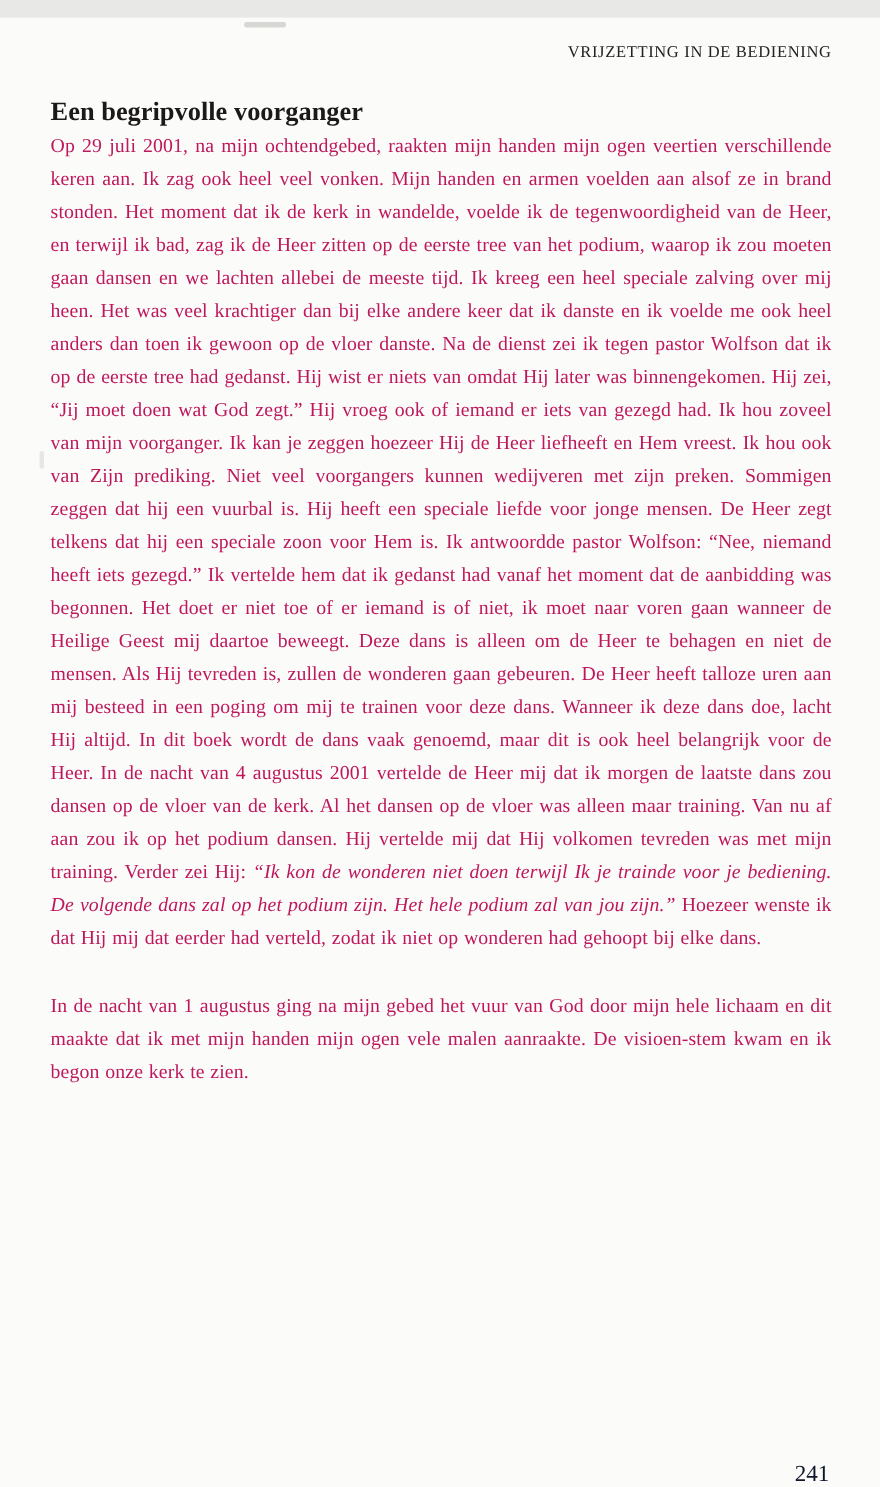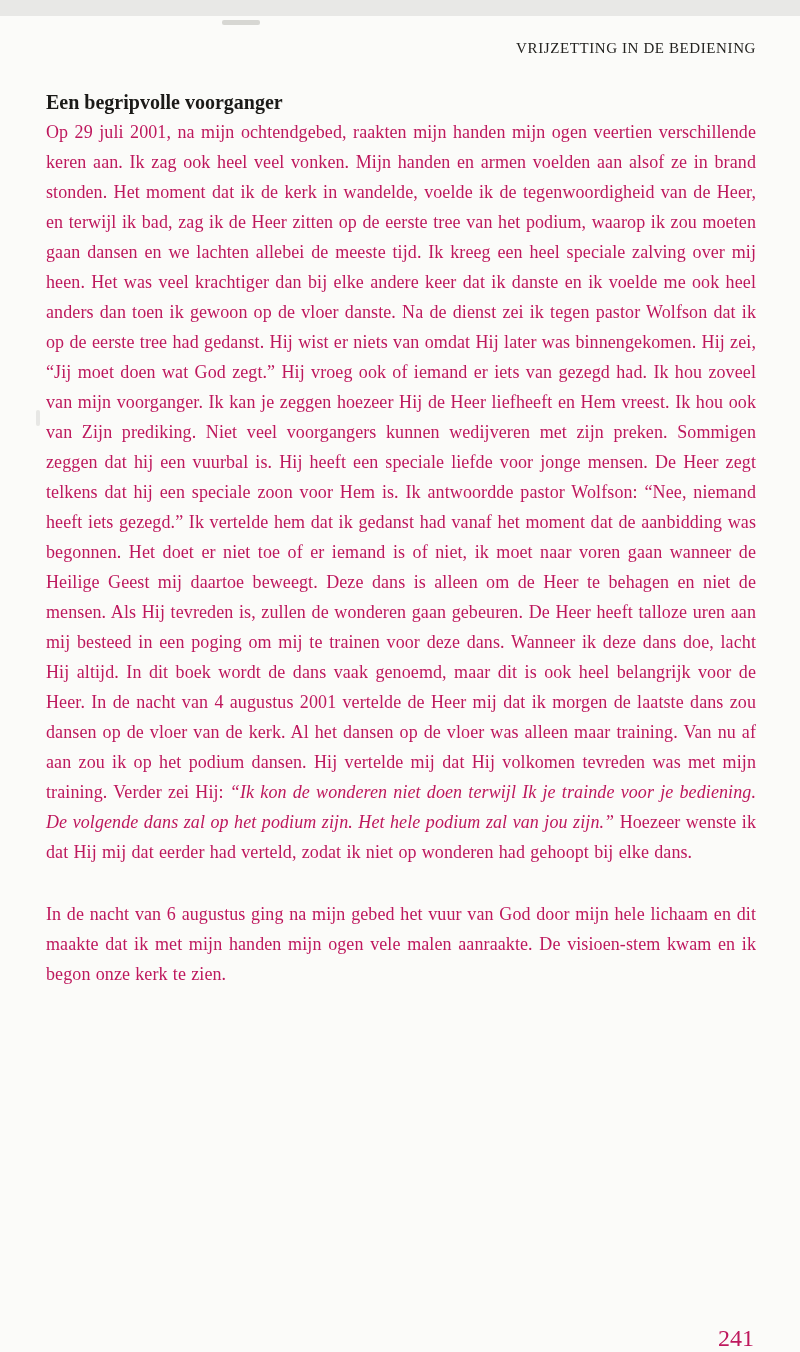--- a/index.html
+++ b/index.html
@@ -30,21 +30,21 @@
   }
   .scan-artifact {
     position: absolute;
     background: #b9b9b5;
     opacity: 0.55;
     border-radius: 2px;
   }
   .artifact-1 { left: 222px; top: 4px; width: 38px; height: 5px; }
   .artifact-2 { left: 36px; top: 394px; width: 4px; height: 16px; opacity: 0.3; }
   h2.section-heading {
-    font-size: 20px;
+    font-size: 24px;
     line-height: 30px;
     font-weight: bold;
     color: #1b1a18;
     margin: 0;
   }
   .section-1 { margin-top: 30px; }
   .section-2 { margin-top: 32px; }
   p.body-text {
     margin: 0;
     font-size: 18px;
@@ -52,38 +52,38 @@
     text-align: justify;
     letter-spacing: 0.1px;
     word-spacing: 0.6px;
     color: #be185d;
   }
   .italic { font-style: italic; }
   .page-number {
     position: absolute;
     right: 46px;
     bottom: 16px;
-    font-size: 24px;
-    color: #be185d;
+    font-size: 21px;
+    color: #0f172a;
   }
 </style>
 </head>
 <body>
 
 <div class="page">
 
   <div class="scan-artifact artifact-1"></div>
   <div class="scan-artifact artifact-2"></div>
 
   <div class="running-header">VRIJZETTING IN DE BEDIENING</div>
 
   <section class="section-1">
     <h2 class="section-heading">Een begripvolle voorganger</h2>
     <p class="body-text"><span>Op 29 juli 2001, na mijn ochtendgebed, raakten mijn handen mijn ogen veertien verschillende keren aan. Ik zag ook heel veel vonken. Mijn handen en armen voelden aan alsof ze in brand stonden. Het moment dat ik de kerk in wandelde, voelde ik de tegenwoordigheid van de Heer, en terwijl ik bad, zag ik de Heer zitten op de eerste tree van het podium, waarop ik zou moeten gaan dansen en we lachten allebei de meeste tijd. Ik kreeg een heel speciale zalving over mij heen. Het was veel krachtiger dan bij elke andere keer dat ik danste en ik voelde me ook heel anders dan toen ik gewoon op de vloer danste. Na de dienst zei ik tegen pastor Wolfson dat ik op de eerste tree had gedanst. Hij wist er niets van omdat Hij later was binnengekomen. Hij zei, “Jij moet doen wat God zegt.” Hij vroeg ook of iemand er iets van gezegd had. Ik hou zoveel van mijn voorganger. Ik kan je zeggen hoezeer Hij de Heer liefheeft en Hem vreest. Ik hou ook van Zijn prediking. Niet veel voorgangers kunnen wedijveren met zijn preken. Sommigen zeggen dat hij een vuurbal is. Hij heeft een speciale liefde voor jonge mensen. De Heer zegt telkens dat hij een speciale zoon voor Hem is. Ik antwoordde pastor Wolfson: “Nee, niemand heeft iets gezegd.” Ik vertelde hem dat ik gedanst had vanaf het moment dat de aanbidding was begonnen. Het doet er niet toe of er iemand is of niet, ik moet naar voren gaan wanneer de Heilige Geest mij daartoe beweegt. Deze dans is alleen om de Heer te behagen en niet de mensen. Als Hij tevreden is, zullen de wonderen gaan gebeuren. De Heer heeft talloze uren aan mij besteed in een poging om mij te trainen voor deze dans. Wanneer ik deze dans doe, lacht Hij altijd. In dit boek wordt de dans vaak genoemd, maar dit is ook heel belangrijk voor de Heer. In de nacht van 4 augustus 2001 vertelde de Heer mij dat ik morgen de laatste dans zou dansen op de vloer van de kerk. Al het dansen op de vloer was alleen maar training. Van nu af aan zou ik op het podium dansen. Hij vertelde mij dat Hij volkomen tevreden was met mijn training. Verder zei Hij: </span><span class="italic">“Ik kon de wonderen niet doen terwijl Ik je trainde voor je bediening. De volgende dans zal op het podium zijn. Het hele podium zal van jou zijn.”</span><span> Hoezeer wenste ik dat Hij mij dat eerder had verteld, zodat ik niet op wonderen had gehoopt bij elke dans.</span></p>
   </section>
 
   <section class="section-2">
-    <p class="body-text">In de nacht van 6 augustus ging na mijn gebed het vuur van God door mijn hele lichaam en dit maakte dat ik met mijn handen mijn ogen vele malen aanraakte. De visioen-stem kwam en ik begon onze kerk te zien.</p>
+    <p class="body-text">In de nacht van 1 augustus ging na mijn gebed het vuur van God door mijn hele lichaam en dit maakte dat ik met mijn handen mijn ogen vele malen aanraakte. De visioen-stem kwam en ik begon onze kerk te zien.</p>
   </section>
 
   <div class="page-number">241</div>
 
 </div>
 
 </body></html>

